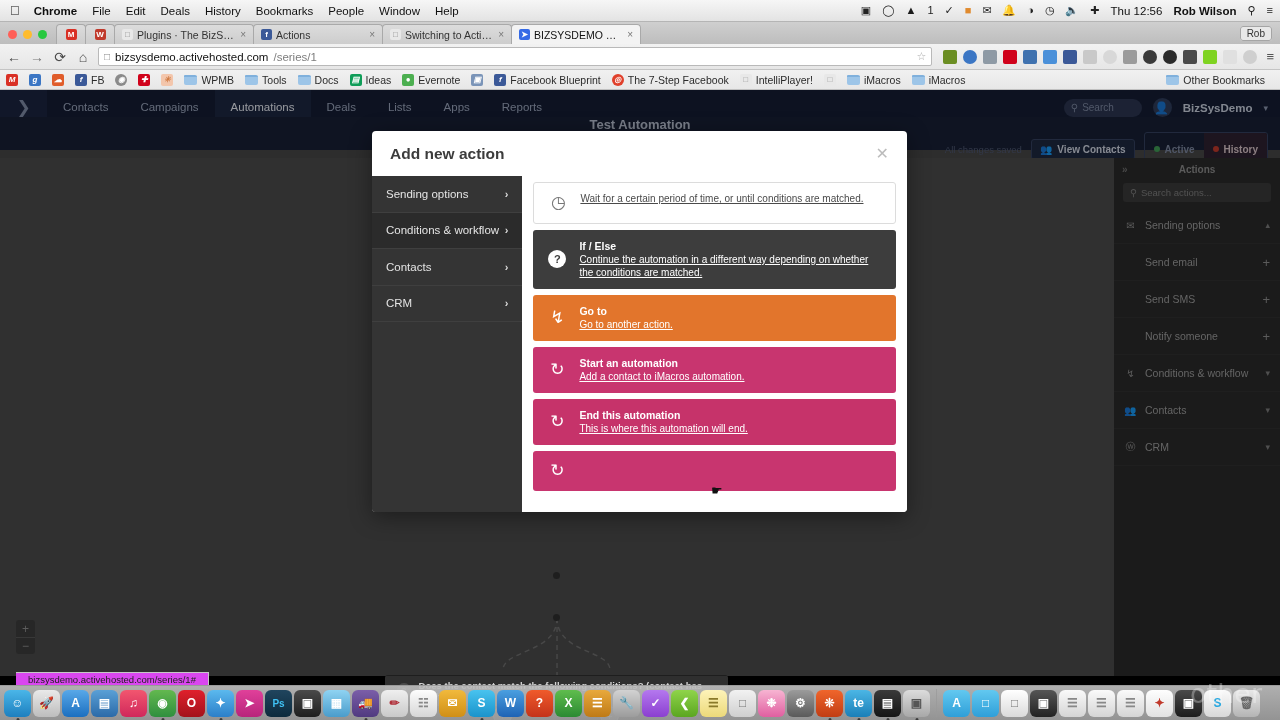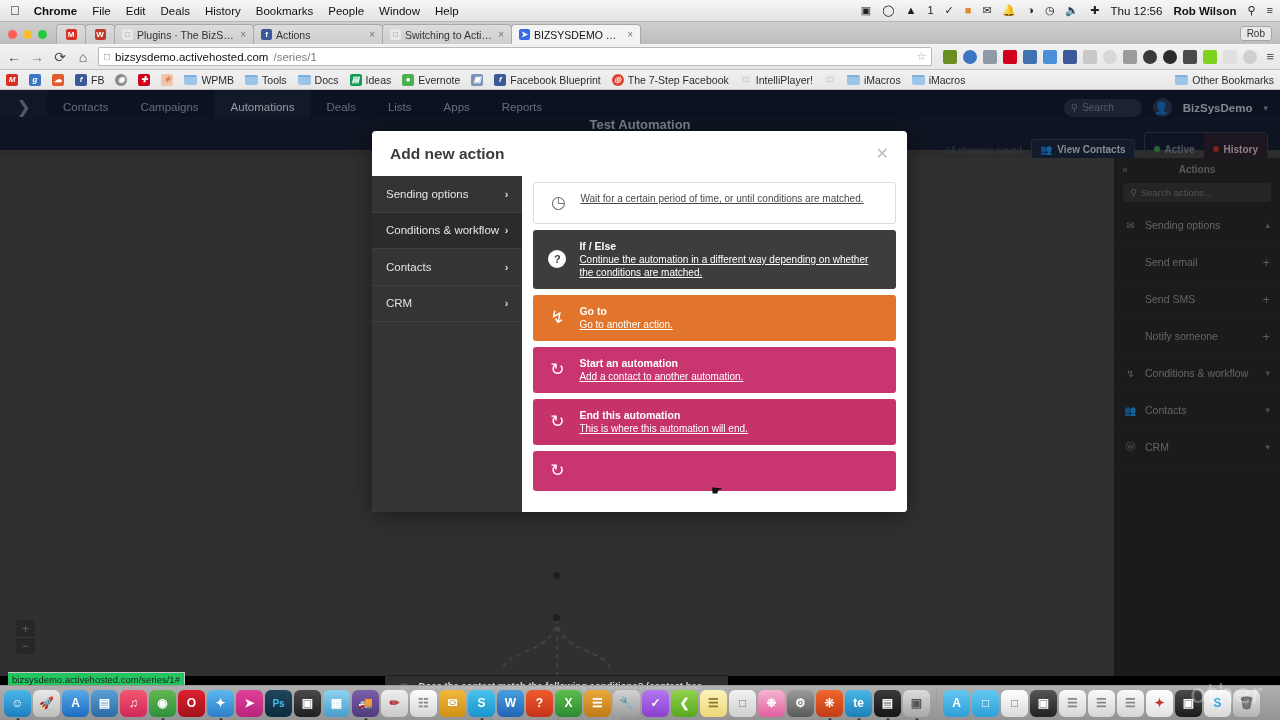--- a/index.html
+++ b/index.html
@@ -75,21 +75,21 @@
   .bookmarks {
     position: absolute; top: 70px; left: 0; width: 1280px; height: 20px;
     background: linear-gradient(#f1f1f1,#e7e7e7); border-bottom: 1px solid #c0c0c0;
     display: flex; align-items: center; padding: 0 6px; font-size: 10.5px; color: #2b2b2b;
   }
   .bm { display: flex; align-items: center; gap: 4px; margin-right: 11px; white-space: nowrap; }
   .bm .bi { width: 12px; height: 12px; border-radius: 2px; display: inline-block;
             font-size: 8px; line-height: 12px; text-align: center; color: #fff; font-weight: bold; }
   .bm .folder { width: 13px; height: 10px; background: #9dc5e8; border-radius: 1px 2px 2px 2px;
                 border-top: 2px solid #7fb0dc; display: inline-block; }
-  .bm.right { margin-left: auto; margin-right: 0; }
+  .bm.right { margin-left: auto; margin-right: 9px; }
 
   
   .app { position: absolute; top: 90px; left: 0; width: 1280px; height: 586px; background: #454545; }
   .appnav { position: absolute; top: 0; left: 0; width: 1280px; height: 35px;
             background: #141d33; display: flex; align-items: center; }
   .logo { width: 47px; height: 35px; background: #1b2440; display: flex; align-items: center;
           justify-content: center; color: #7e8aa5; font-size: 17px; }
   .navitem { padding: 0 16px; height: 35px; line-height: 35px; font-size: 11.5px; color: #9aa4bb; }
   .navitem.active { background: #1d2741; color: #e6eaf2; }
   .appnav .rightside { margin-left: auto; display: flex; align-items: center; gap: 11px; padding-right: 12px; }
@@ -172,22 +172,22 @@
   .card .cico { width: 24px; flex: 0 0 24px; display: flex; align-items: center;
                 justify-content: center; font-size: 17px; }
   .card .ctitle { font-size: 10.5px; font-weight: bold; line-height: 14px; }
   .card .cdesc { font-size: 10px; line-height: 13px; text-decoration: underline; }
   .card.white { background: #fff; border: 1px solid #dcdcdc; color: #4a4a4a; }
   .card.white .cico { color: #777; }
 
   .cursor { position: absolute; left: 711px; top: 483px; font-size: 13px; color: #111; }
 
   
-  .status { position: absolute; left: 8px; top: 672px; height: 13px; padding: 0 4px;
-            background: #22c55e; border-top: 1px solid #c6c6c6; border-right: 1px solid #c6c6c6;
+  .status { position: absolute; left: 16px; top: 672px; height: 13px; padding: 0 12px;
+            background: #d946ef; border-top: 1px solid #c6c6c6; border-right: 1px solid #c6c6c6;
             font-size: 9.5px; color: #222; line-height: 13px; }
   .dockbg { position: absolute; left: 0; top: 685px; width: 1280px; height: 35px;
             background: linear-gradient(rgba(190,190,190,.92), rgba(160,160,160,.92));
             border-top: 1px solid #9a9a9a; display: flex; align-items: center; gap: 2px; padding: 0 4px; }
   .dock-icon { width: 27px; height: 27px; border-radius: 6px; flex: 0 0 auto; position: relative;
                font-size: 12px; color: #fff; display: flex; align-items: center; justify-content: center;
                font-weight: bold; }
   .dock-icon.run::after { content: ""; position: absolute; bottom: -4px; left: 50%;
                transform: translateX(-50%); width: 3px; height: 3px; border-radius: 50%; background: #3a3a3a; }
   .dock-sep { width: 1px; height: 28px; background: rgba(255,255,255,.5);
@@ -538,21 +538,21 @@
           <span>
             <span class="ctitle" style="display:block">Go to</span>
             <span class="cdesc" style="display:block">Go to another action.</span>
           </span>
         </div>
 
         <div class="card" style="background:#c8356f">
           <span class="cico">↻</span>
           <span>
             <span class="ctitle" style="display:block">Start an automation</span>
-            <span class="cdesc" style="display:block">Add a contact to another automation.</span>
+            <span class="cdesc" style="display:block">Add a contact to iMacros automation.</span>
           </span>
         </div>
 
         <div class="card" style="background:#c6336a">
           <span class="cico">↻</span>
           <span>
             <span class="ctitle" style="display:block">End this automation</span>
             <span class="cdesc" style="display:block">This is where this automation will end.</span>
           </span>
         </div>

